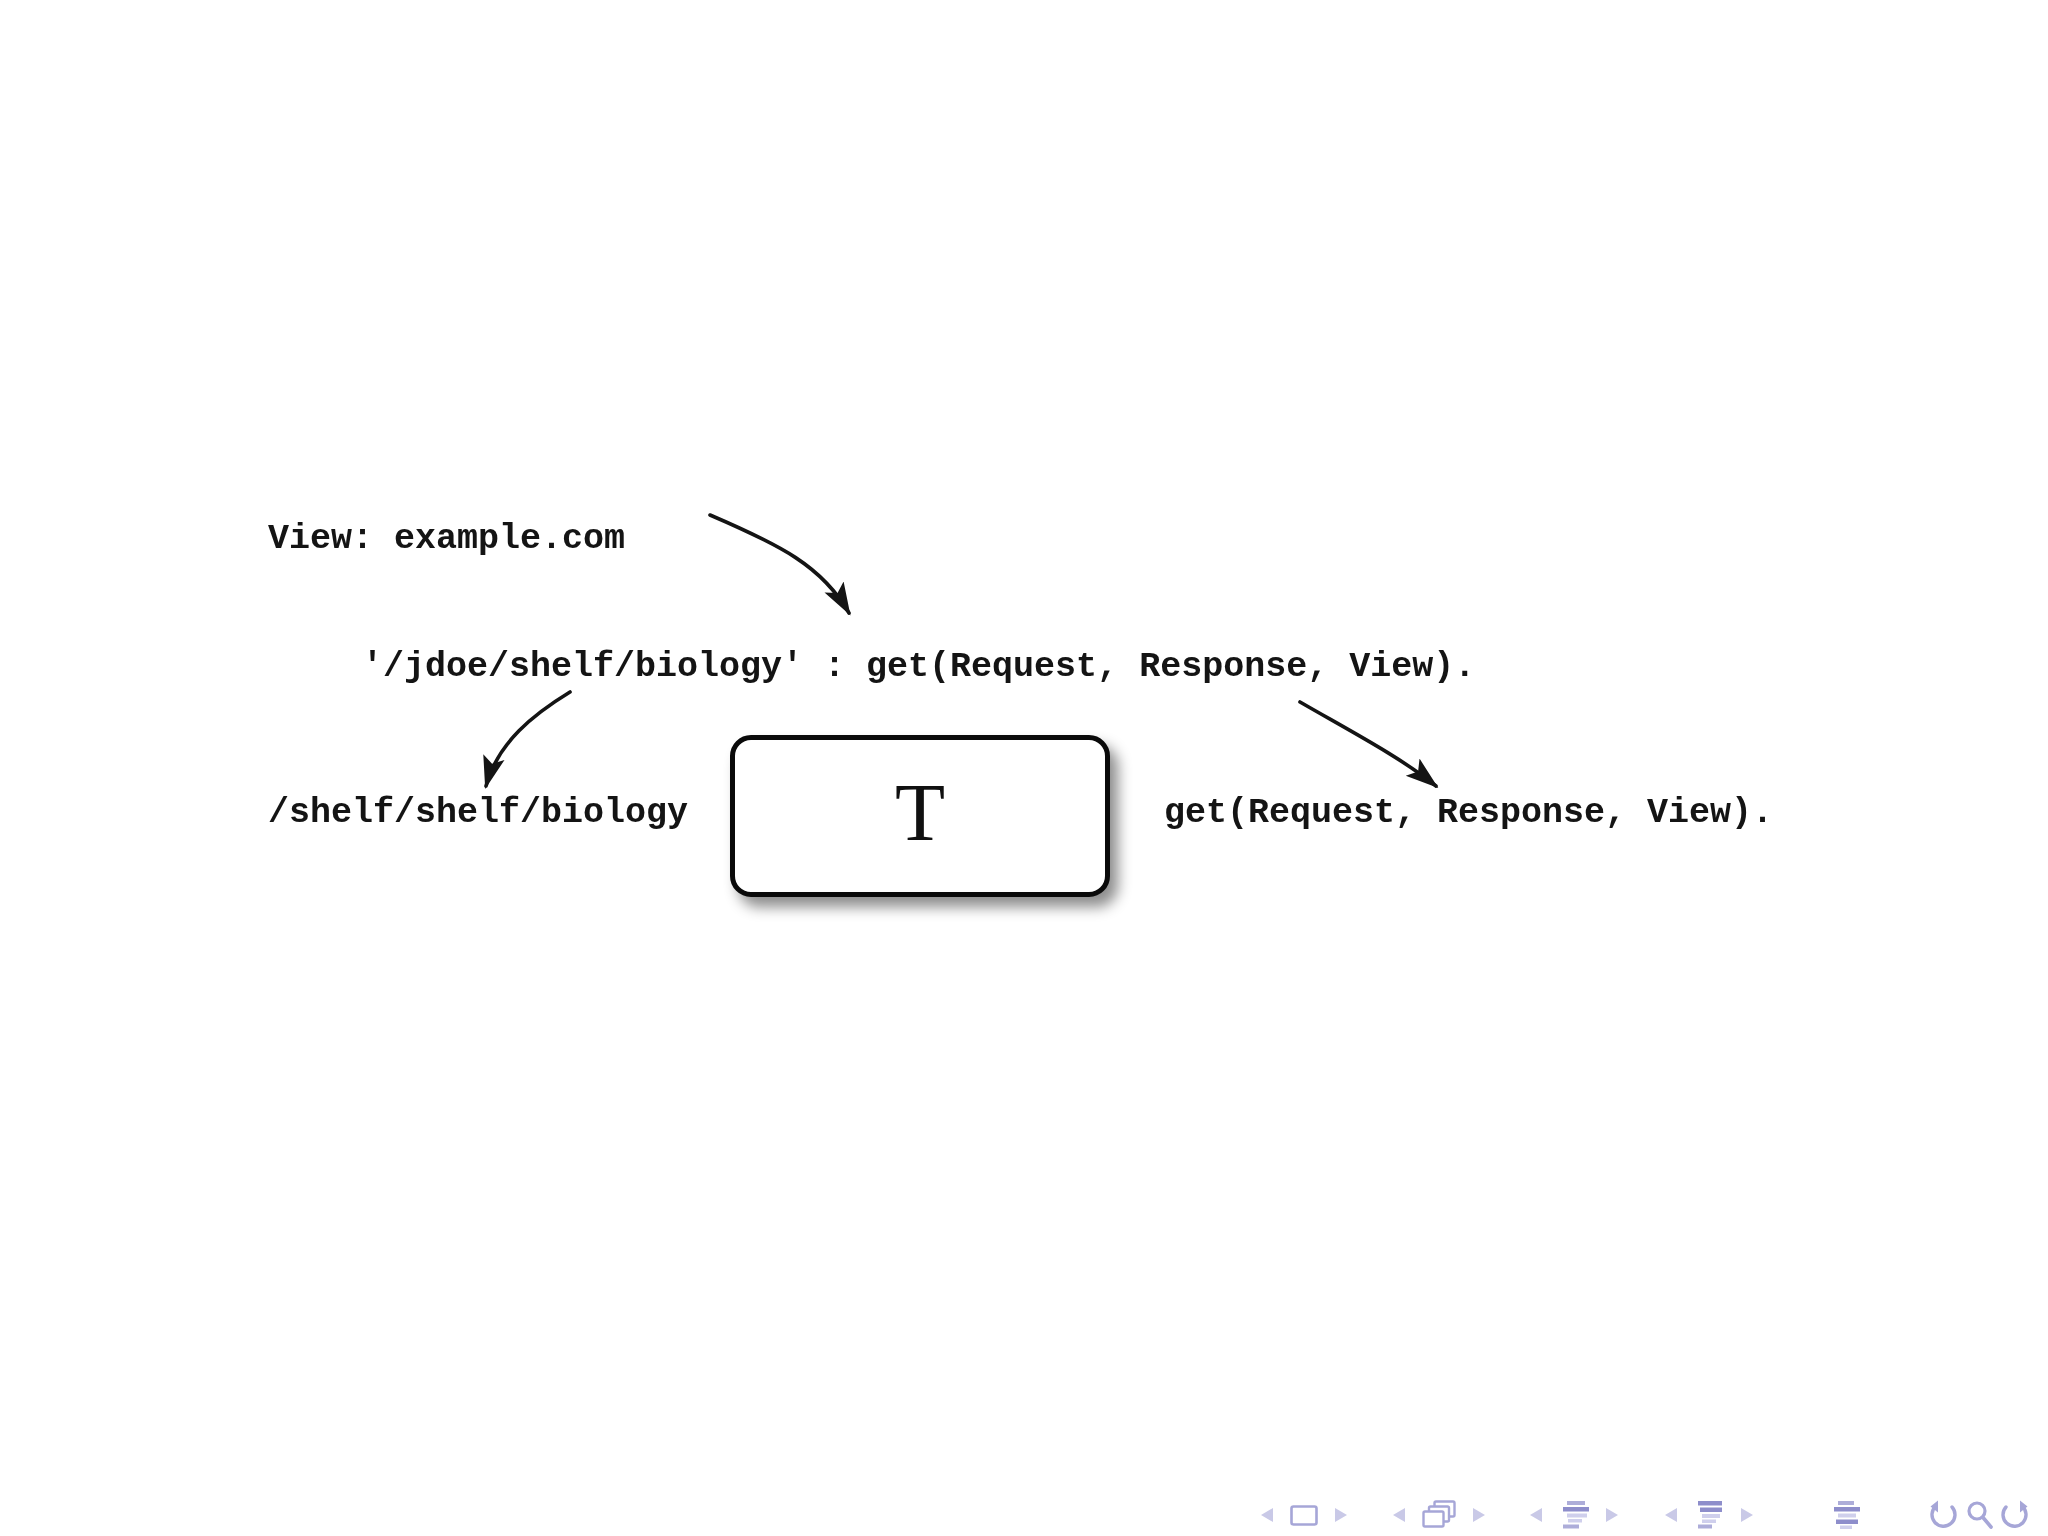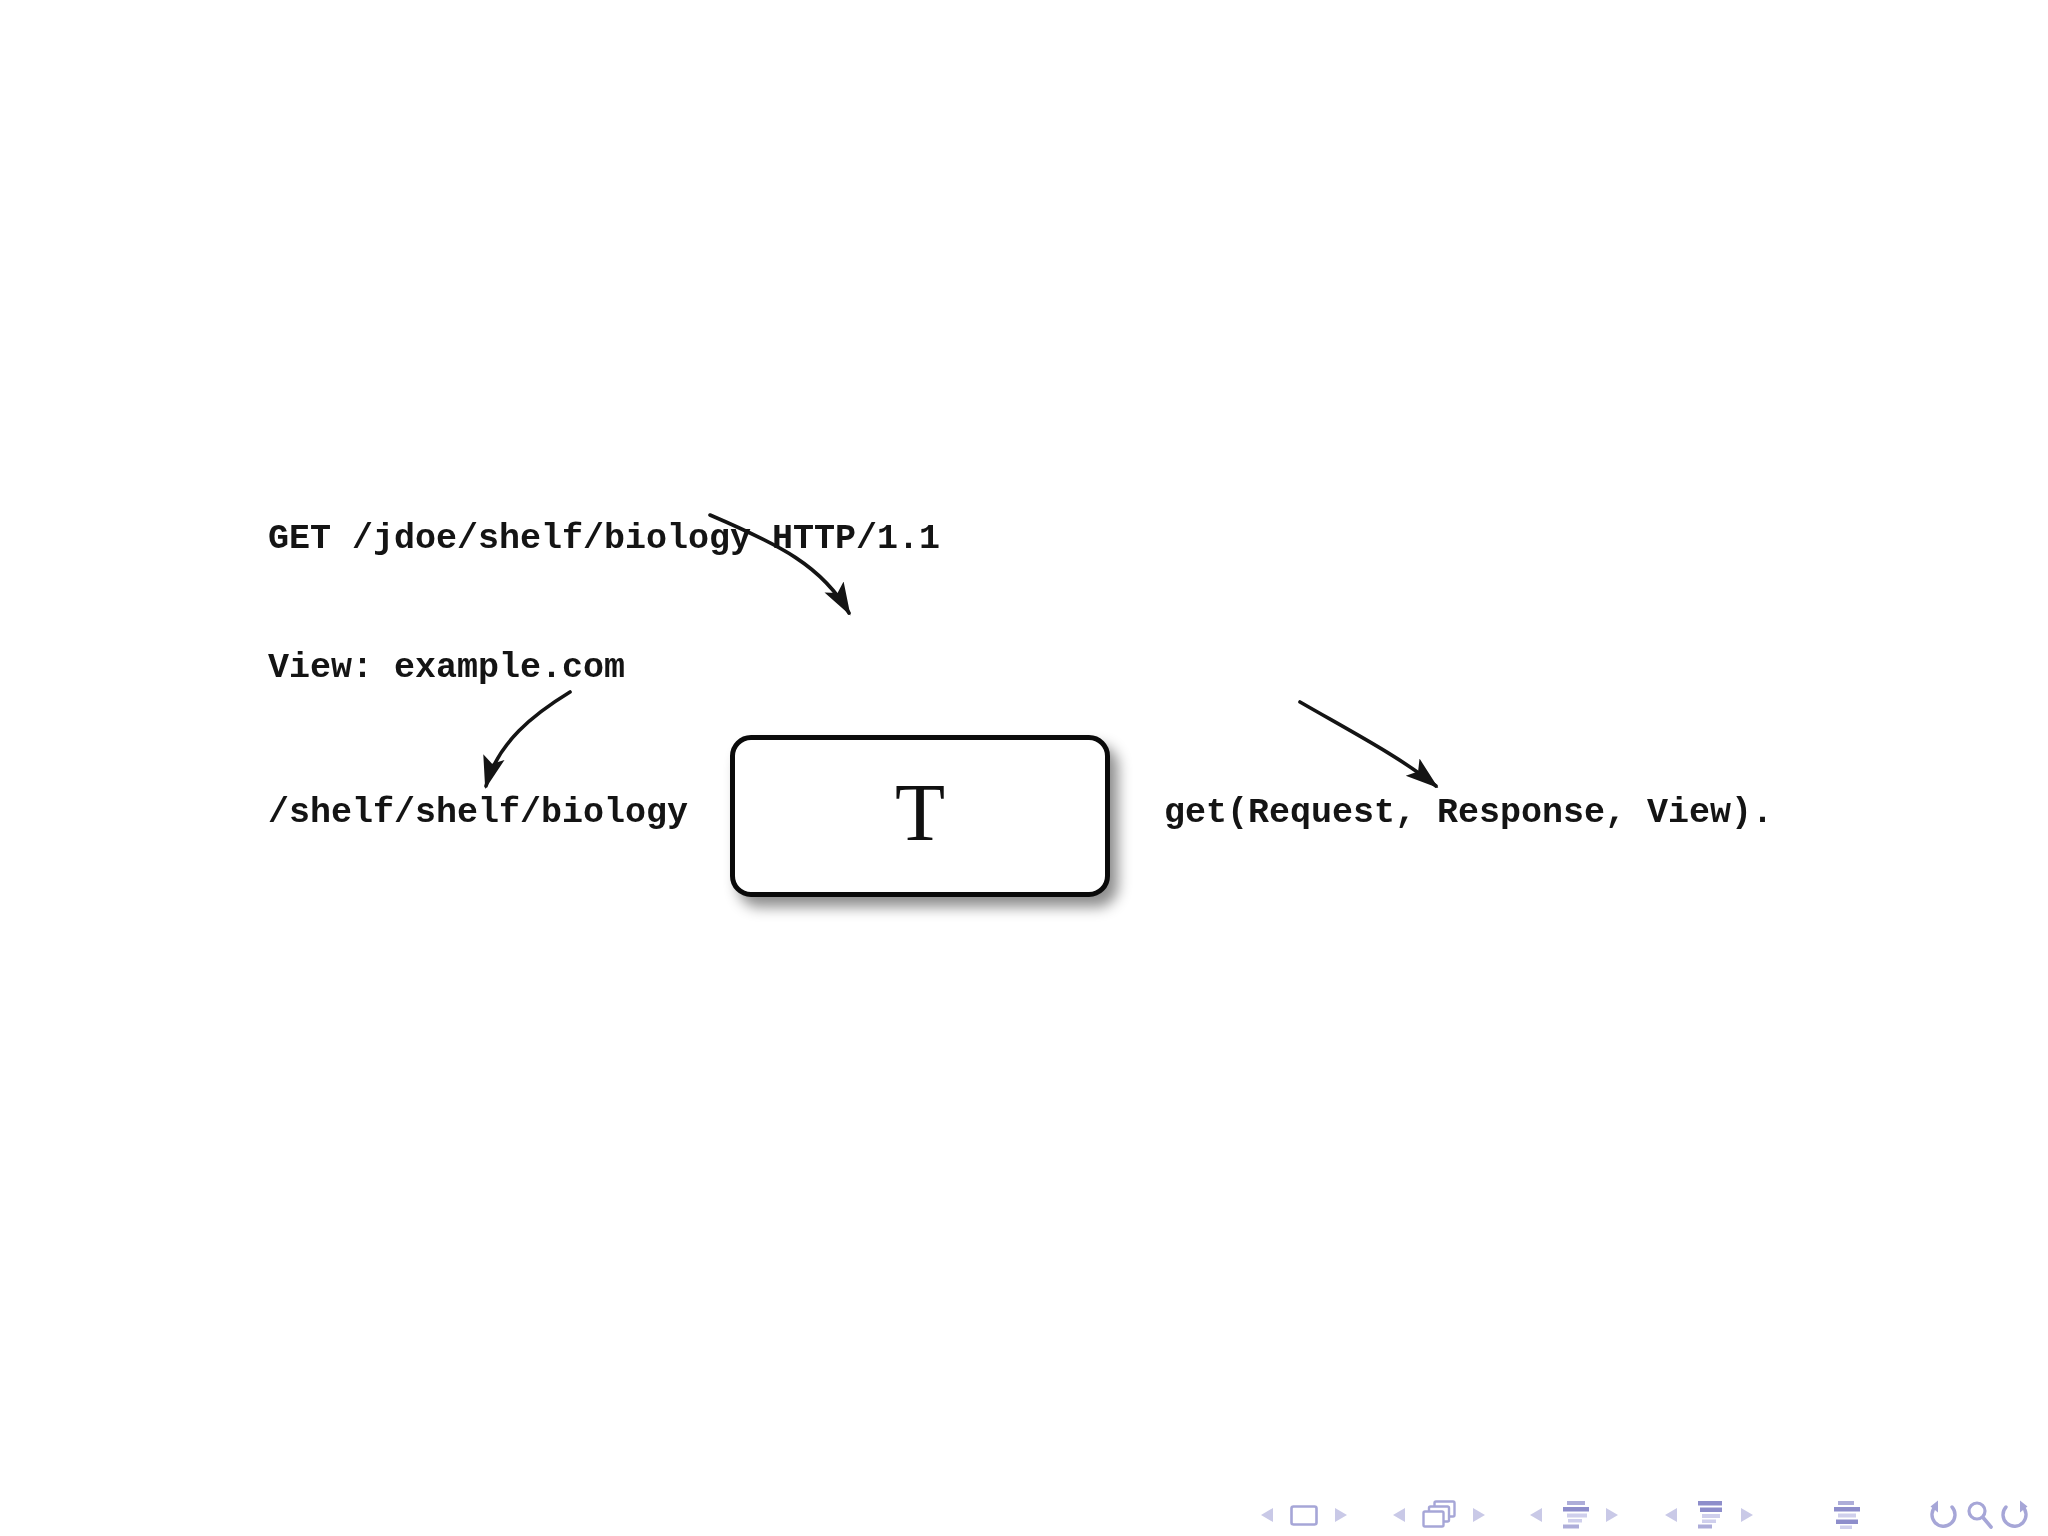--- a/index.html
+++ b/index.html
@@ -83,24 +83,24 @@
   .gap-d { margin-left: 76px; }
   .gap-e { margin-left: 66px; }
   .nav-icon { display: block; }
 </style>
 </head>
 <body>
 
 <div class="slide">
 
   <div class="mono http-request">
-    <div>GET /jdoe/shelf/biology HTTP/1.1</div>
     <div>View: example.com</div>
   </div>
 
+  <div class="mono rule-line">'/jdoe/shelf/biology' : get(Request, Response, View).</div>
 
   <div class="mono path-label">/shelf/shelf/biology</div>
 
   <div class="mono goal-label">get(Request, Response, View).</div>
 
   <div class="t-box">
     <span class="t-label">T</span>
   </div>
 
   <svg class="arrow-layer" viewBox="0 0 2048 1536" xmlns="http://www.w3.org/2000/svg">

